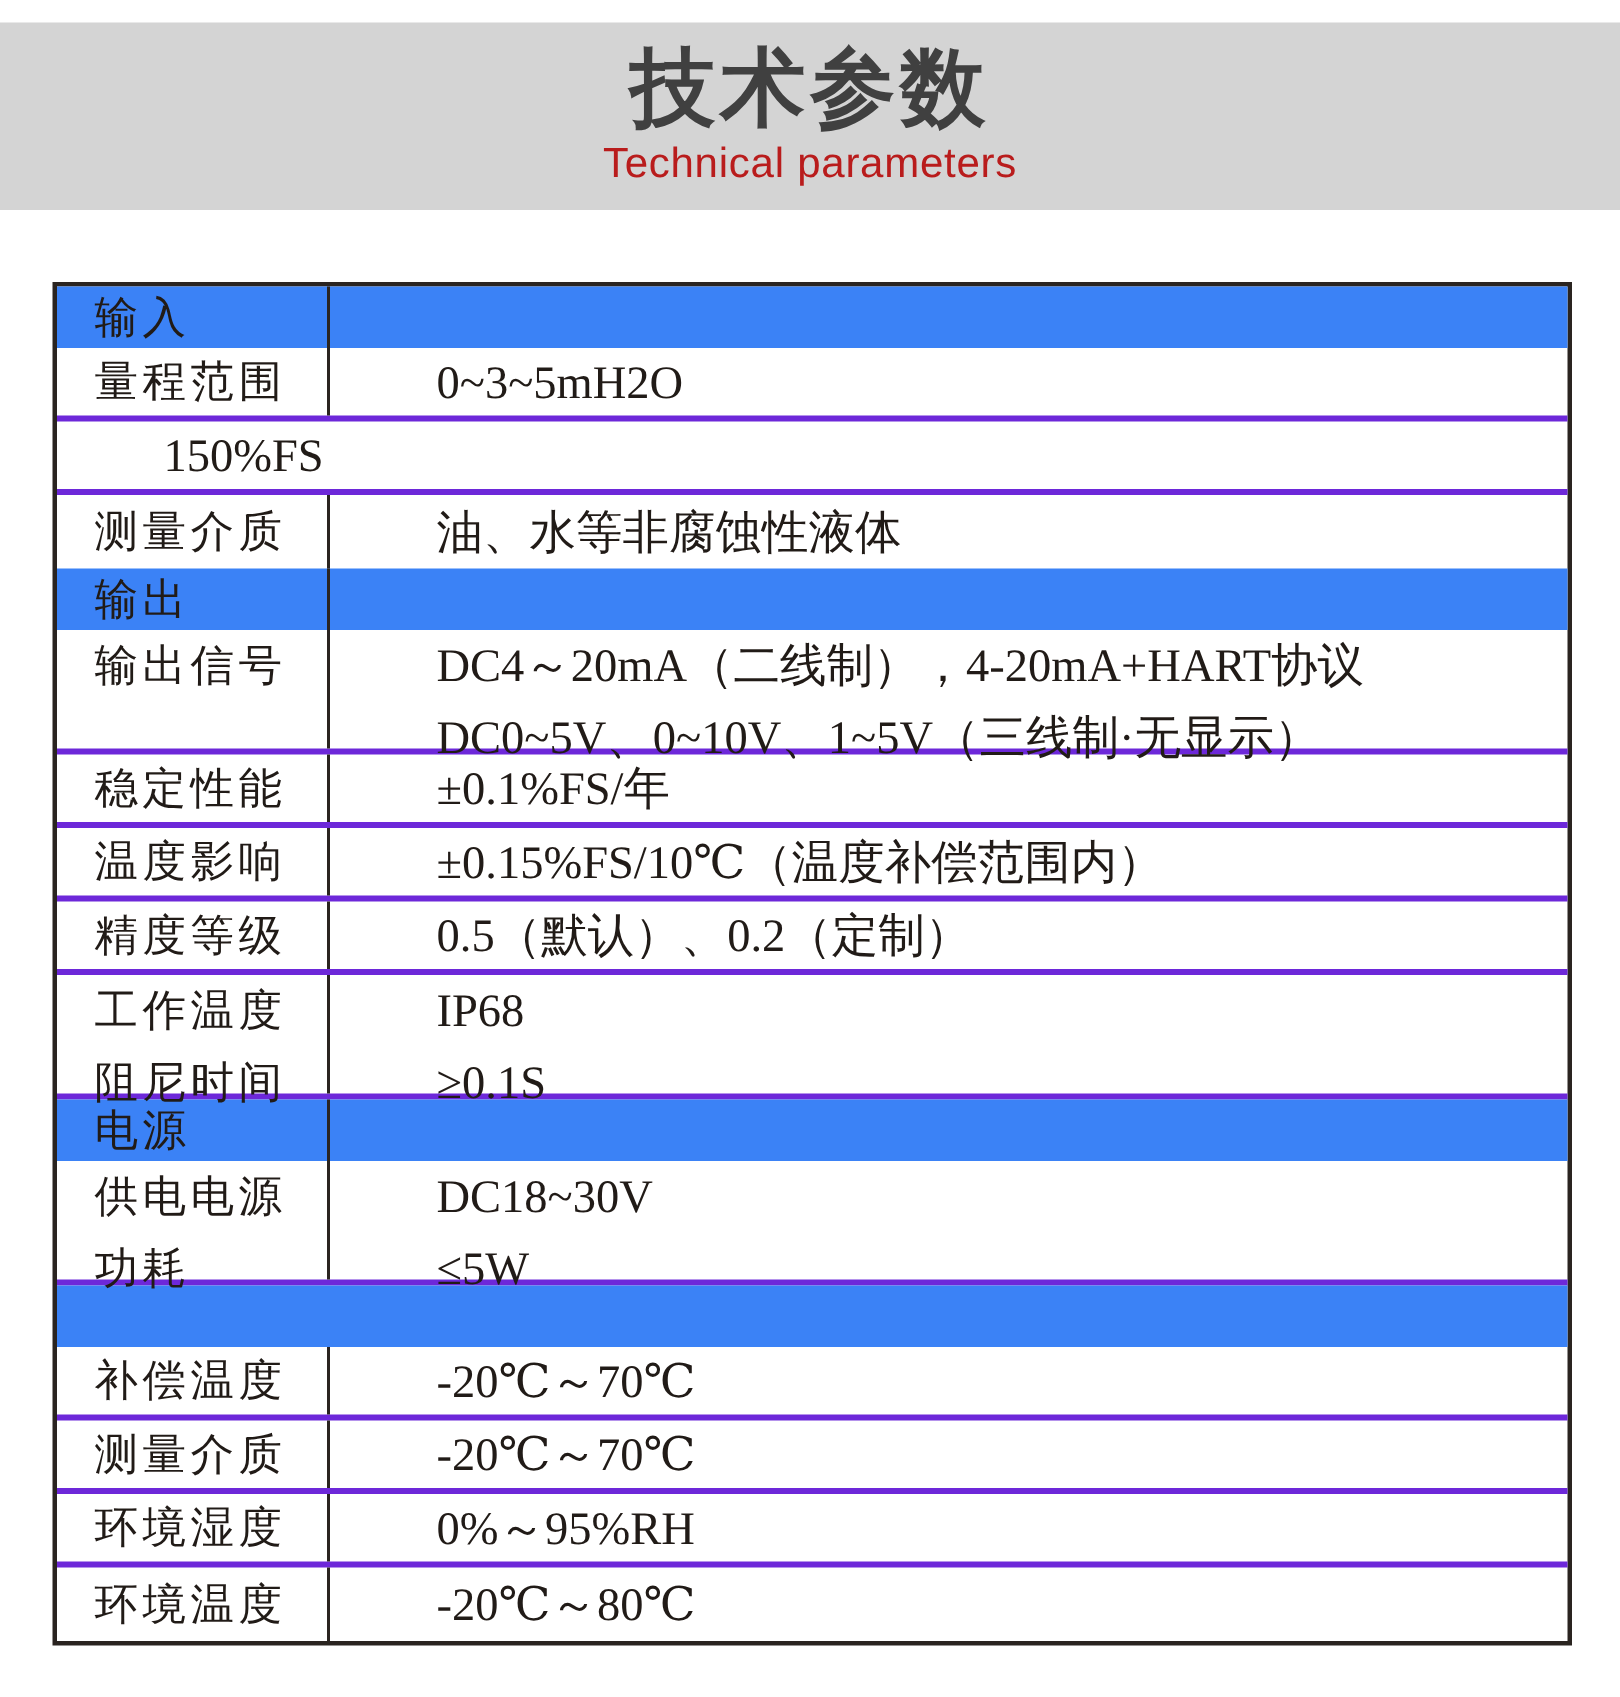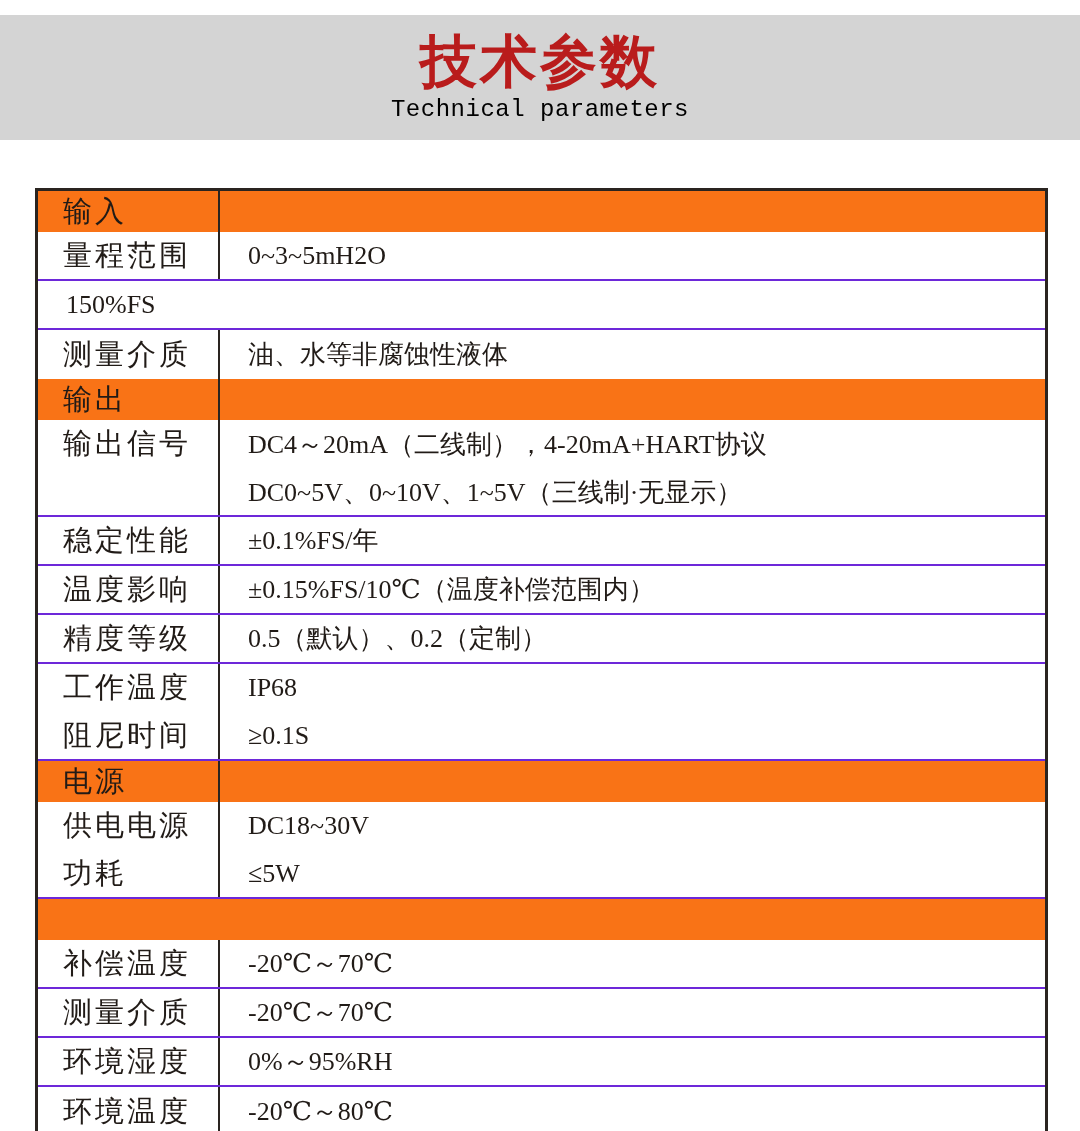--- a/index.html
+++ b/index.html
@@ -18,42 +18,42 @@
     background:#d4d4d4;
     display:flex;flex-direction:column;
     align-items:center;justify-content:center;
   }
   .banner-title{
     font-family:"Liberation Sans","DejaVu Sans",sans-serif;
     font-weight:bold;
     font-size:57px;
     line-height:1.05;
     letter-spacing:3px;
+    color:#404040;
+  }
+  .banner-subtitle{
+    font-family:Liberation Sans, sans-serif;
+    font-size:28px;
     color:#b91c1c;
-  }
-  .banner-subtitle{
-    font-family:Liberation Mono, monospace;
-    font-size:24px;
-    color:#000000;
     margin-top:4px;
     letter-spacing:0.5px;
   }
   
   .spec-table{
     position:absolute;
     left:35px;top:188px;
     width:1013px;
     border:3px solid #2a2420;
     box-sizing:border-box;
     background:#fff;
   }
   .row{
     display:flex;
     align-items:stretch;
-    border-bottom:2px solid #6d28d9;
+    border-bottom:4px solid #6d28d9;
     box-sizing:border-box;
   }
   .row.no-line{border-bottom:none;}
   .row:last-child{border-bottom:none;}
   .cell-label{
     flex:0 0 182px;
     width:182px;
     border-right:2px solid #2a2420;
     box-sizing:border-box;
     display:flex;
@@ -61,32 +61,33 @@
     padding-left:25px;
   }
   .cell-value{
     flex:1;
     display:flex;
     align-items:center;
     padding-left:28px;
   }
   .row-section{
     height:41px;
-    background:#f97316;
+    background:#3b82f6;
   }
   .row-data{height:49px;}
-  .row-tall{height:97px;}
+  .row-tall{height:83px;}
   .label-text{
     font-size:29px;
     letter-spacing:3px;
     white-space:nowrap;
   }
   .value-text{
-    font-size:26px;
+    font-size:31px;
     white-space:nowrap;
+    margin-left:43px;
   }
   
   .row-tall .cell-label{align-items:flex-start;}
   .row-tall .cell-value{align-items:flex-start;}
   .stack{display:flex;flex-direction:column;}
   .stack > div{height:48px;display:flex;align-items:center;}
 </style>
 </head>
 <body>
 

